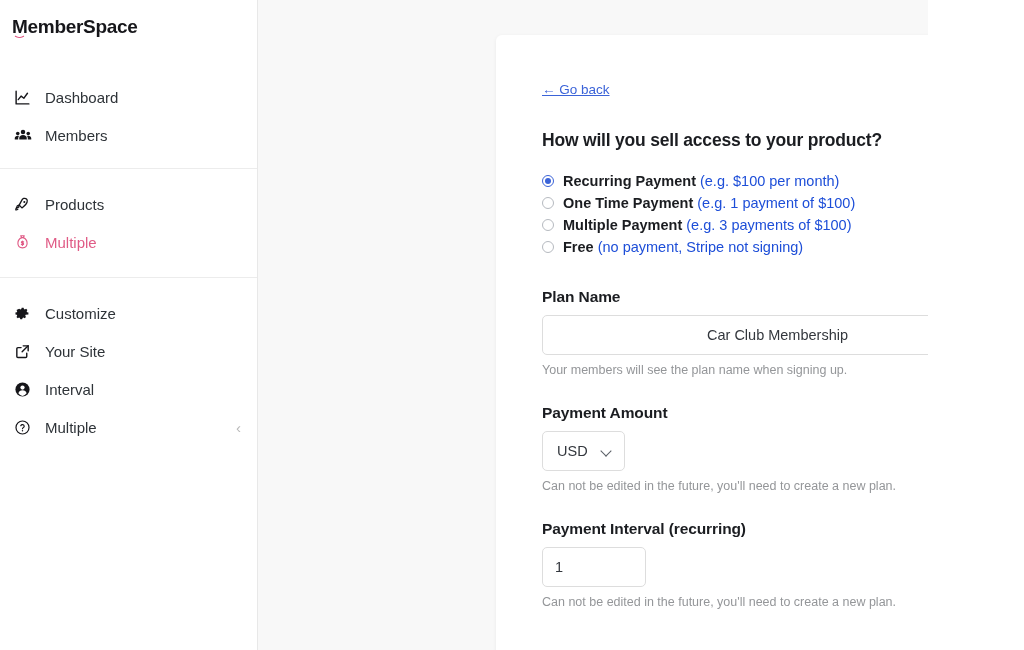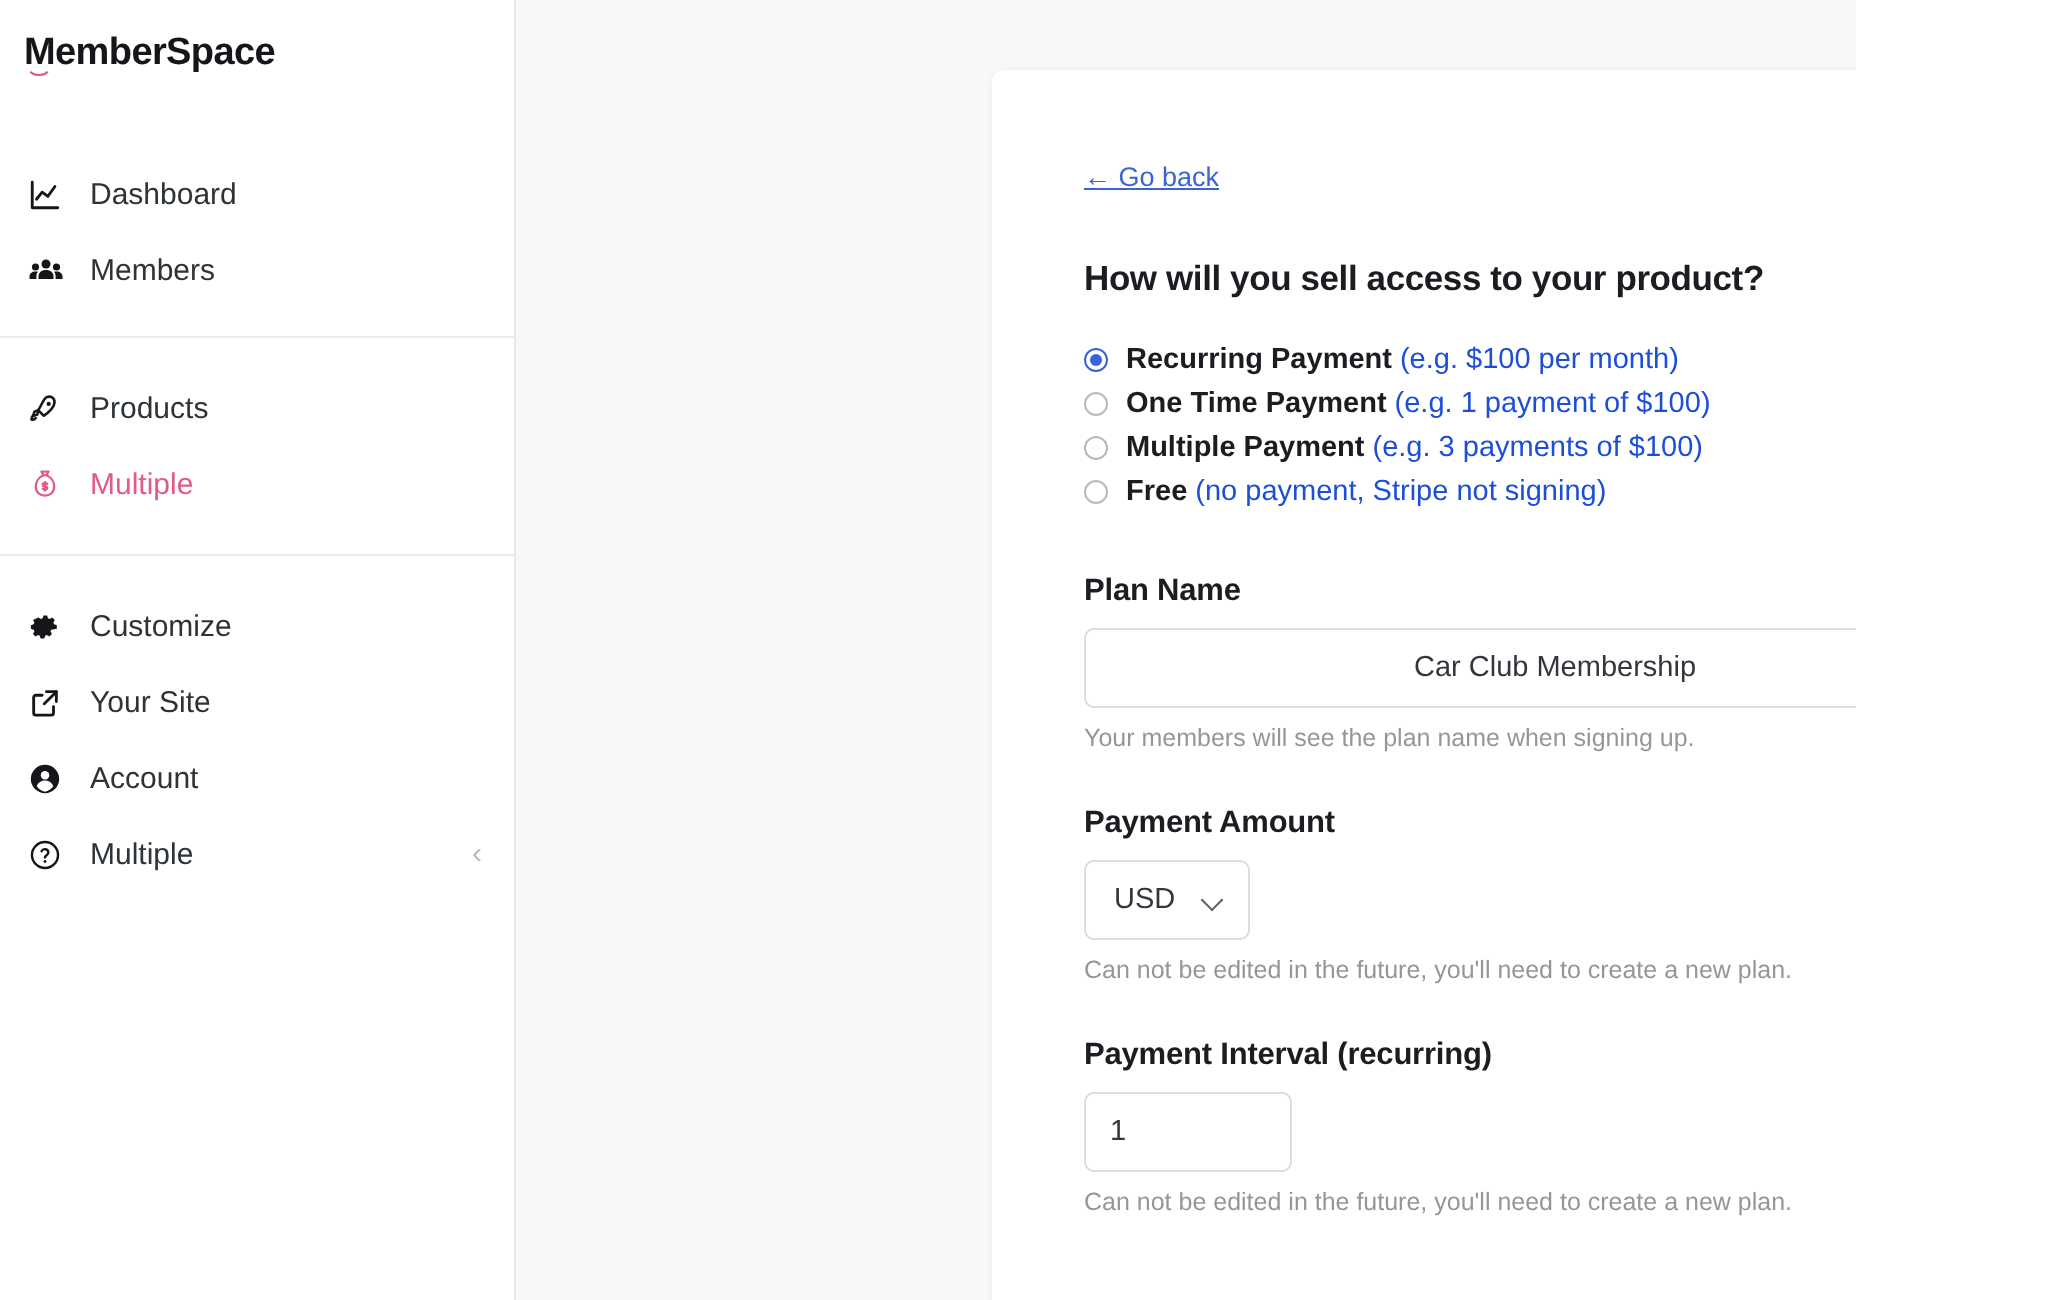--- a/index.html
+++ b/index.html
@@ -311,21 +311,21 @@
         <span class="nav-label">Your Site</span>
       </div>
       <div class="nav-item">
         <span class="ico">
           <svg width="17" height="17" viewBox="0 0 24 24" fill="currentColor">
               <circle cx="12" cy="12" r="10"></circle>
               <circle cx="12" cy="9.3" r="3" fill="#fff"></circle>
               <path d="M12 13c-3 0-5.2 1.8-5.8 4.2A9.2 9.2 0 0 0 12 21a9.2 9.2 0 0 0 5.8-3.8C17.2 14.8 15 13 12 13z" fill="#fff"></path>
             </svg>
         </span>
-        <span class="nav-label">Account</span>
+        <span class="nav-label">Interval</span>
       </div>
       <div class="nav-item">
         <span class="ico">
           <svg width="17" height="17" viewBox="0 0 24 24" fill="none" stroke="currentColor" stroke-width="1.7">
               <circle cx="12" cy="12" r="9.2"></circle>
               <path d="M9.6 9.4a2.5 2.5 0 0 1 4.8.9c0 1.7-2.4 2-2.4 3.4" stroke-linecap="round" fill="none"></path>
               <circle cx="12" cy="16.6" r="1" fill="currentColor" stroke="none"></circle>
             </svg>
         </span>
         <span class="nav-label">Multiple</span>

